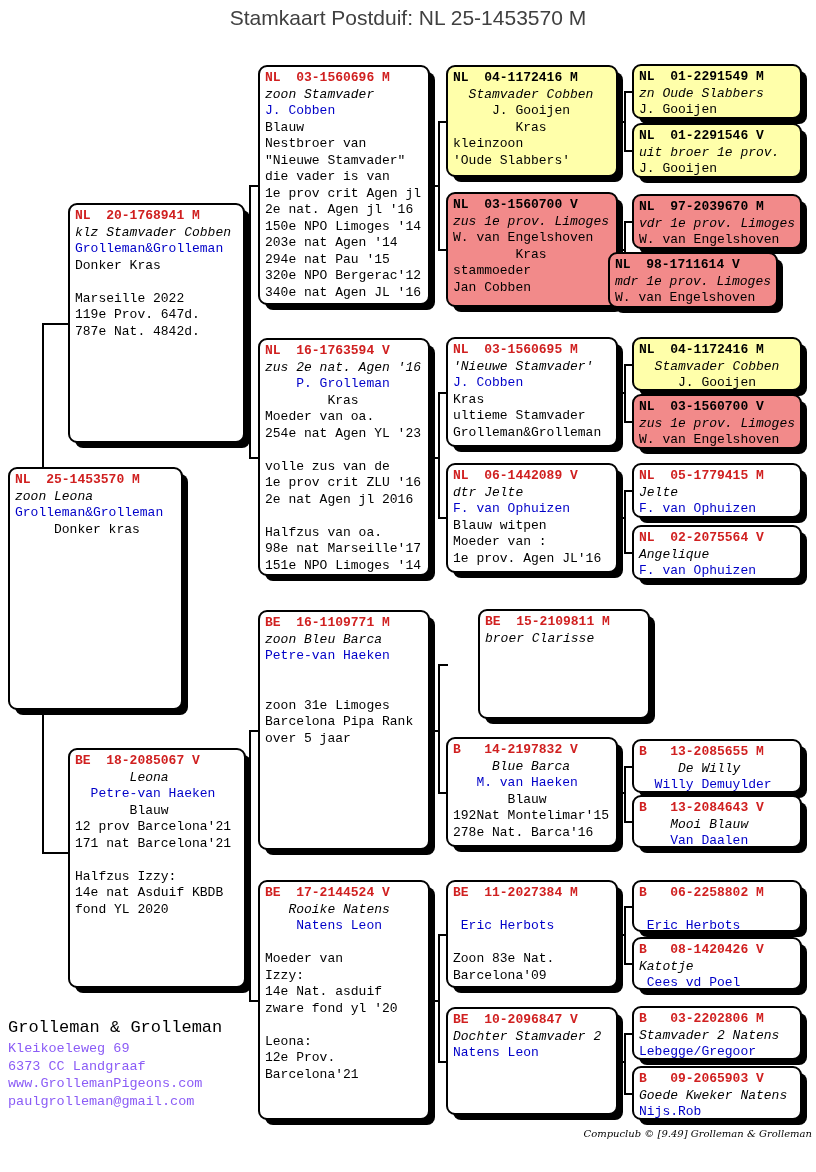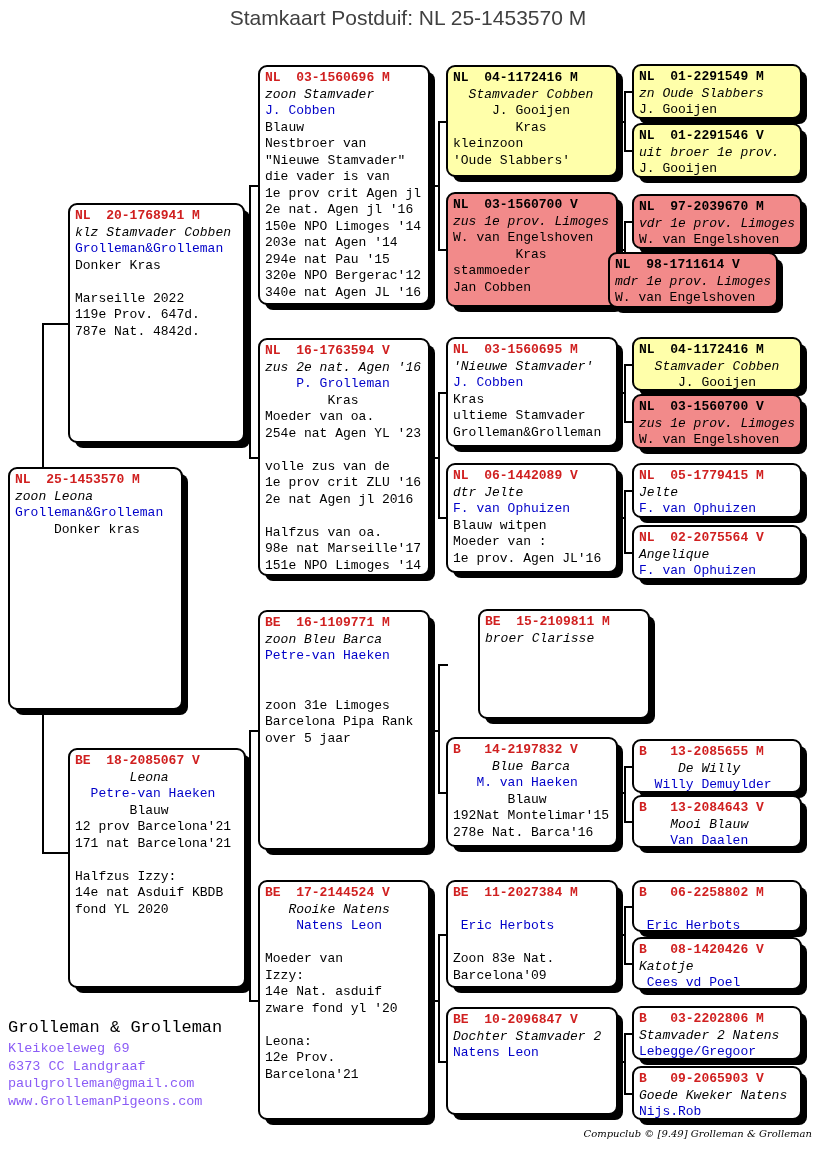--- a/index.html
+++ b/index.html
@@ -115,18 +115,18 @@
       <div class="box bg-white" style="left: 632px; top: 880px; width: 170px; height: 52px;"><div class="ring">B   06-2258802 M</div><div class="l-p">&nbsp;</div><div class="l-b"> Eric Herbots</div></div>
       <div class="box bg-white" style="left: 632px; top: 937px; width: 170px; height: 53px;"><div class="ring">B   08-1420426 V</div><div class="l-i">Katotje</div><div class="l-b"> Cees vd Poel</div></div>
       <div class="box bg-white" style="left: 632px; top: 1006px; width: 170px; height: 54px;"><div class="ring">B   03-2202806 M</div><div class="l-i">Stamvader 2 Natens</div><div class="l-b">Lebegge/Gregoor</div></div>
       <div class="box bg-white" style="left: 632px; top: 1066px; width: 170px; height: 54px;"><div class="ring">B   09-2065903 V</div><div class="l-i">Goede Kweker Natens</div><div class="l-b">Nijs.Rob</div></div>
     </div>
   <div class="owner">
     <div class="owner-name">Grolleman &amp; Grolleman</div>
     <div id="owner-lines">
         <div class="owner-line">Kleikoeleweg 69</div>
         <div class="owner-line">6373 CC  Landgraaf</div>
+        <div class="owner-line">www.GrollemanPigeons.com</div>
         <div class="owner-line">paulgrolleman@gmail.com</div>
-        <div class="owner-line">www.GrollemanPigeons.com</div>
       </div>
   </div>
   <div class="footer">Compuclub © [9.49]  Grolleman &amp; Grolleman</div>
 </div>
 
 </body></html>

